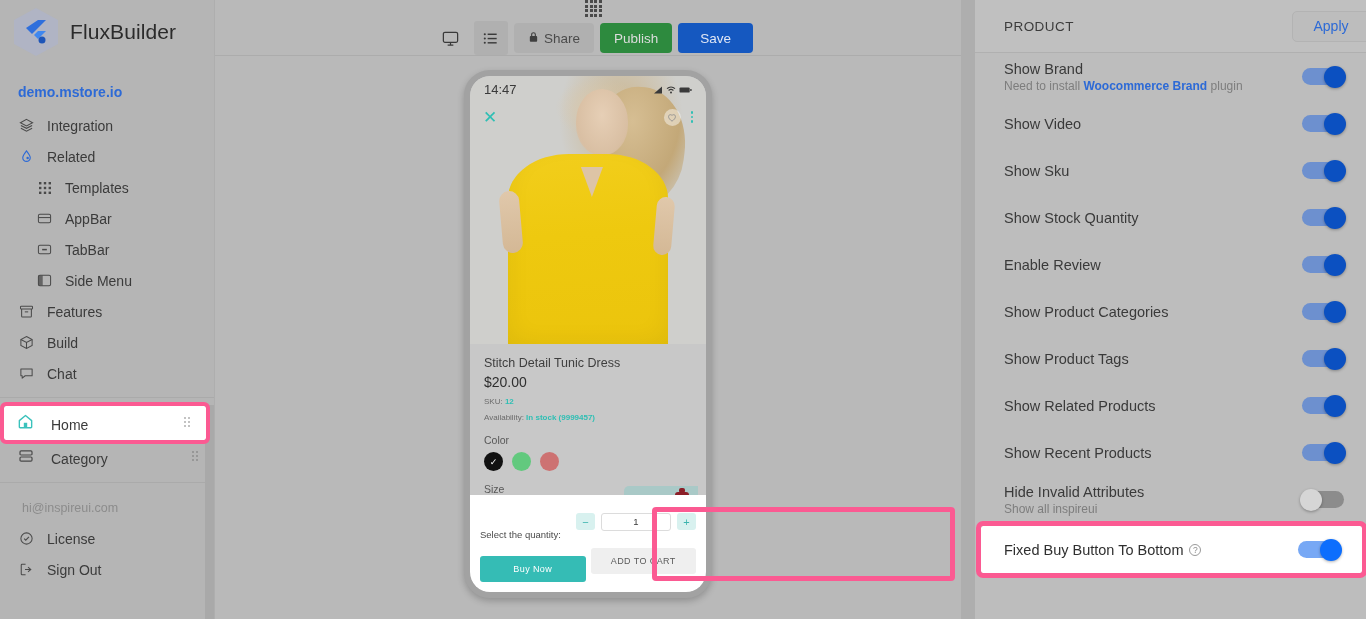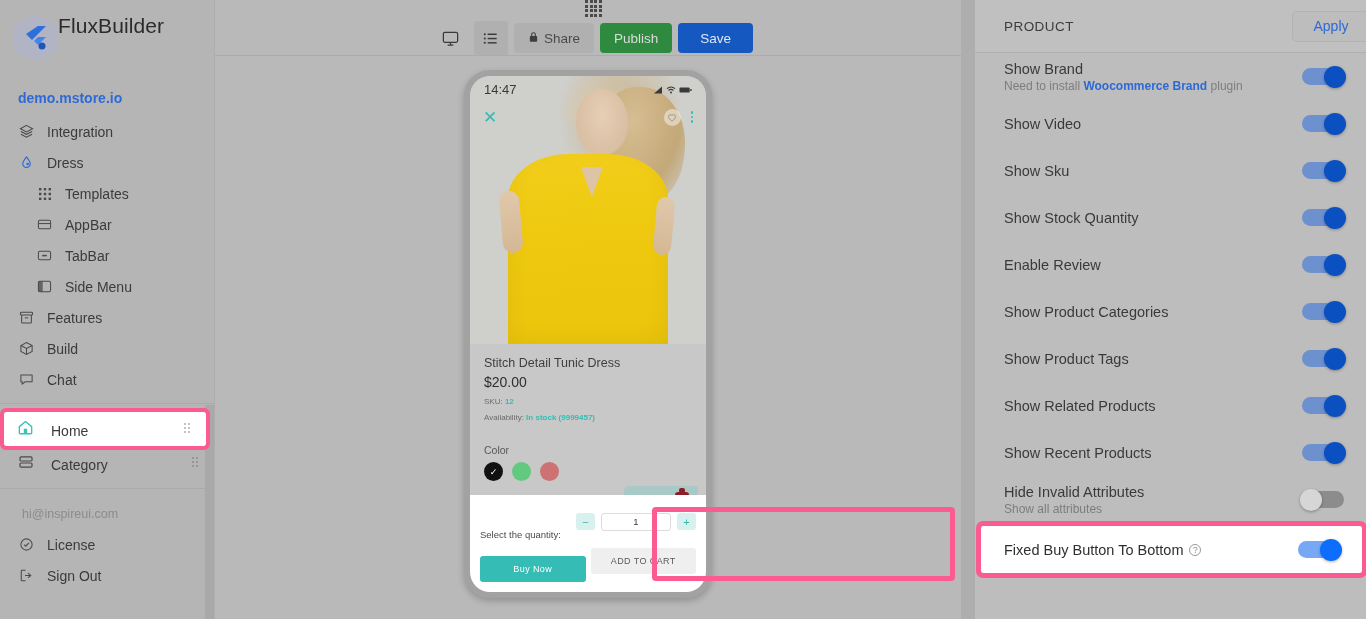--- a/index.html
+++ b/index.html
@@ -12,21 +12,21 @@
   .app { position: relative; width: 1366px; height: 619px; display: flex; background: #b9b9b9; }
 
   
   .sidebar {
     width: 215px; height: 619px;
     background: #b5b5b5;
     position: relative;
     flex: 0 0 215px;
     border-right: 1px solid #aeaeae;
   }
-  .brand { display: flex; padding: 14px 0 14px 14px; }
+  .brand { display: flex; align-items: center; gap: 12px; padding: 8px 0 14px 14px; }
   .brand-logo {
     width: 44px; height: 48px; position: relative;
     display: flex; align-items: center; justify-content: center;
   }
   .hexbg {
     position: absolute; inset: 0;
     background: #b0b4c4;
     clip-path: polygon(50% 0%, 100% 25%, 100% 75%, 50% 100%, 0% 75%, 0% 25%);
   }
   .brand-title { font-size: 21px; color: #2b2b2b; letter-spacing: .1px; }
@@ -155,21 +155,21 @@
   .hero-right { display: flex; align-items: center; gap: 10px; }
   .heart-circle { width: 17px; height: 17px; border-radius: 50%; background: rgba(255,255,255,.45); display: flex; align-items: center; justify-content: center; }
   .kebab { display: flex; flex-direction: column; gap: 2px; }
   .kebab i { width: 2.5px; height: 2.5px; border-radius: 50%; background: #2fbfb4; }
 
   .prod-body { position: absolute; left: 0; right: 0; top: 268px; bottom: 0; background: #c8c8c8; padding: 12px 14px 0; }
   .prod-title { font-size: 12.5px; color: #3e3e3e; }
   .prod-price { font-size: 14px; color: #2f2f2f; margin-top: 4px; }
   .meta { font-size: 8px; color: #6b6b6b; margin-top: 7px; }
   .meta b { color: #2fbfb4; font-weight: bold; }
-  .sec-label { font-size: 10.5px; color: #585858; margin-top: 22px; }
+  .sec-label { font-size: 10.5px; color: #585858; margin-top: 12px; }
   .swatches { display: flex; gap: 9px; margin-top: 6px; }
   .sw { width: 19px; height: 19px; border-radius: 50%; display: flex; align-items: center; justify-content: center; color: #fff; font-size: 9px; }
   .sizes { display: flex; gap: 8px; margin-top: 6px; }
   .size-box { width: 26px; height: 21px; border-radius: 3px; display: flex; align-items: center; justify-content: center; font-size: 8.5px; }
   .size-box.on { background: #3bb4ae; color: #eafaf9; }
   .size-box.off { background: #cfcfcf; border: 1px solid #bcbcbc; color: #8c8c8c; }
 
   .cart-widget {
     position: absolute; right: 8px; bottom: 74px;
     height: 32px; border-radius: 5px 0 0 5px;
@@ -274,21 +274,21 @@
         </span>
       <span class="nav-label">Integration</span>
     </div>
     <div class="nav-item">
       <span class="ico">
           <svg width="15" height="15" viewBox="0 0 16 16">
             <path d="M8 2 C10.5 5.2 12 7 12 9.2 A4 4 0 0 1 4 9.2 C4 7 5.5 5.2 8 2 Z" fill="none" stroke="#2d6ad6" stroke-width="1.2"></path>
             <circle cx="9.2" cy="9.6" r="1.3" fill="#2d6ad6"></circle>
           </svg>
         </span>
-      <span class="nav-label">Dress</span>
+      <span class="nav-label">Related</span>
     </div>
     <div class="nav-item sub">
       <span class="ico">
           <svg width="14" height="14" viewBox="0 0 14 14">
             <g fill="#4a4a4a">
               <rect x="1" y="1" width="2.4" height="2.4"></rect>
               <rect x="5.8" y="1" width="2.4" height="2.4"></rect>
               <rect x="10.6" y="1" width="2.4" height="2.4"></rect>
               <rect x="1" y="5.8" width="2.4" height="2.4"></rect>
               <rect x="5.8" y="5.8" width="2.4" height="2.4"></rect>
@@ -648,21 +648,21 @@
       <div class="opt-row">
         <span class="opt-texts">
             <span class="opt-label">Show Recent Products</span>
           </span>
         <span class="toggle on"></span>
       </div>
 
       <div class="opt-row">
         <span class="opt-texts">
           <span class="opt-label">Hide Invalid Attributes</span>
-          <span class="opt-sub">Show all attributes</span>
+          <span class="opt-sub">Show all inspireui</span>
         </span>
         <span class="toggle off"></span>
       </div>
 
       <div class="opt-row highlighted">
         <span class="opt-texts">
           <span class="opt-label">
             <span>Fixed Buy Button To Bottom</span>
             <span class="qmark">?</span>
           </span>

